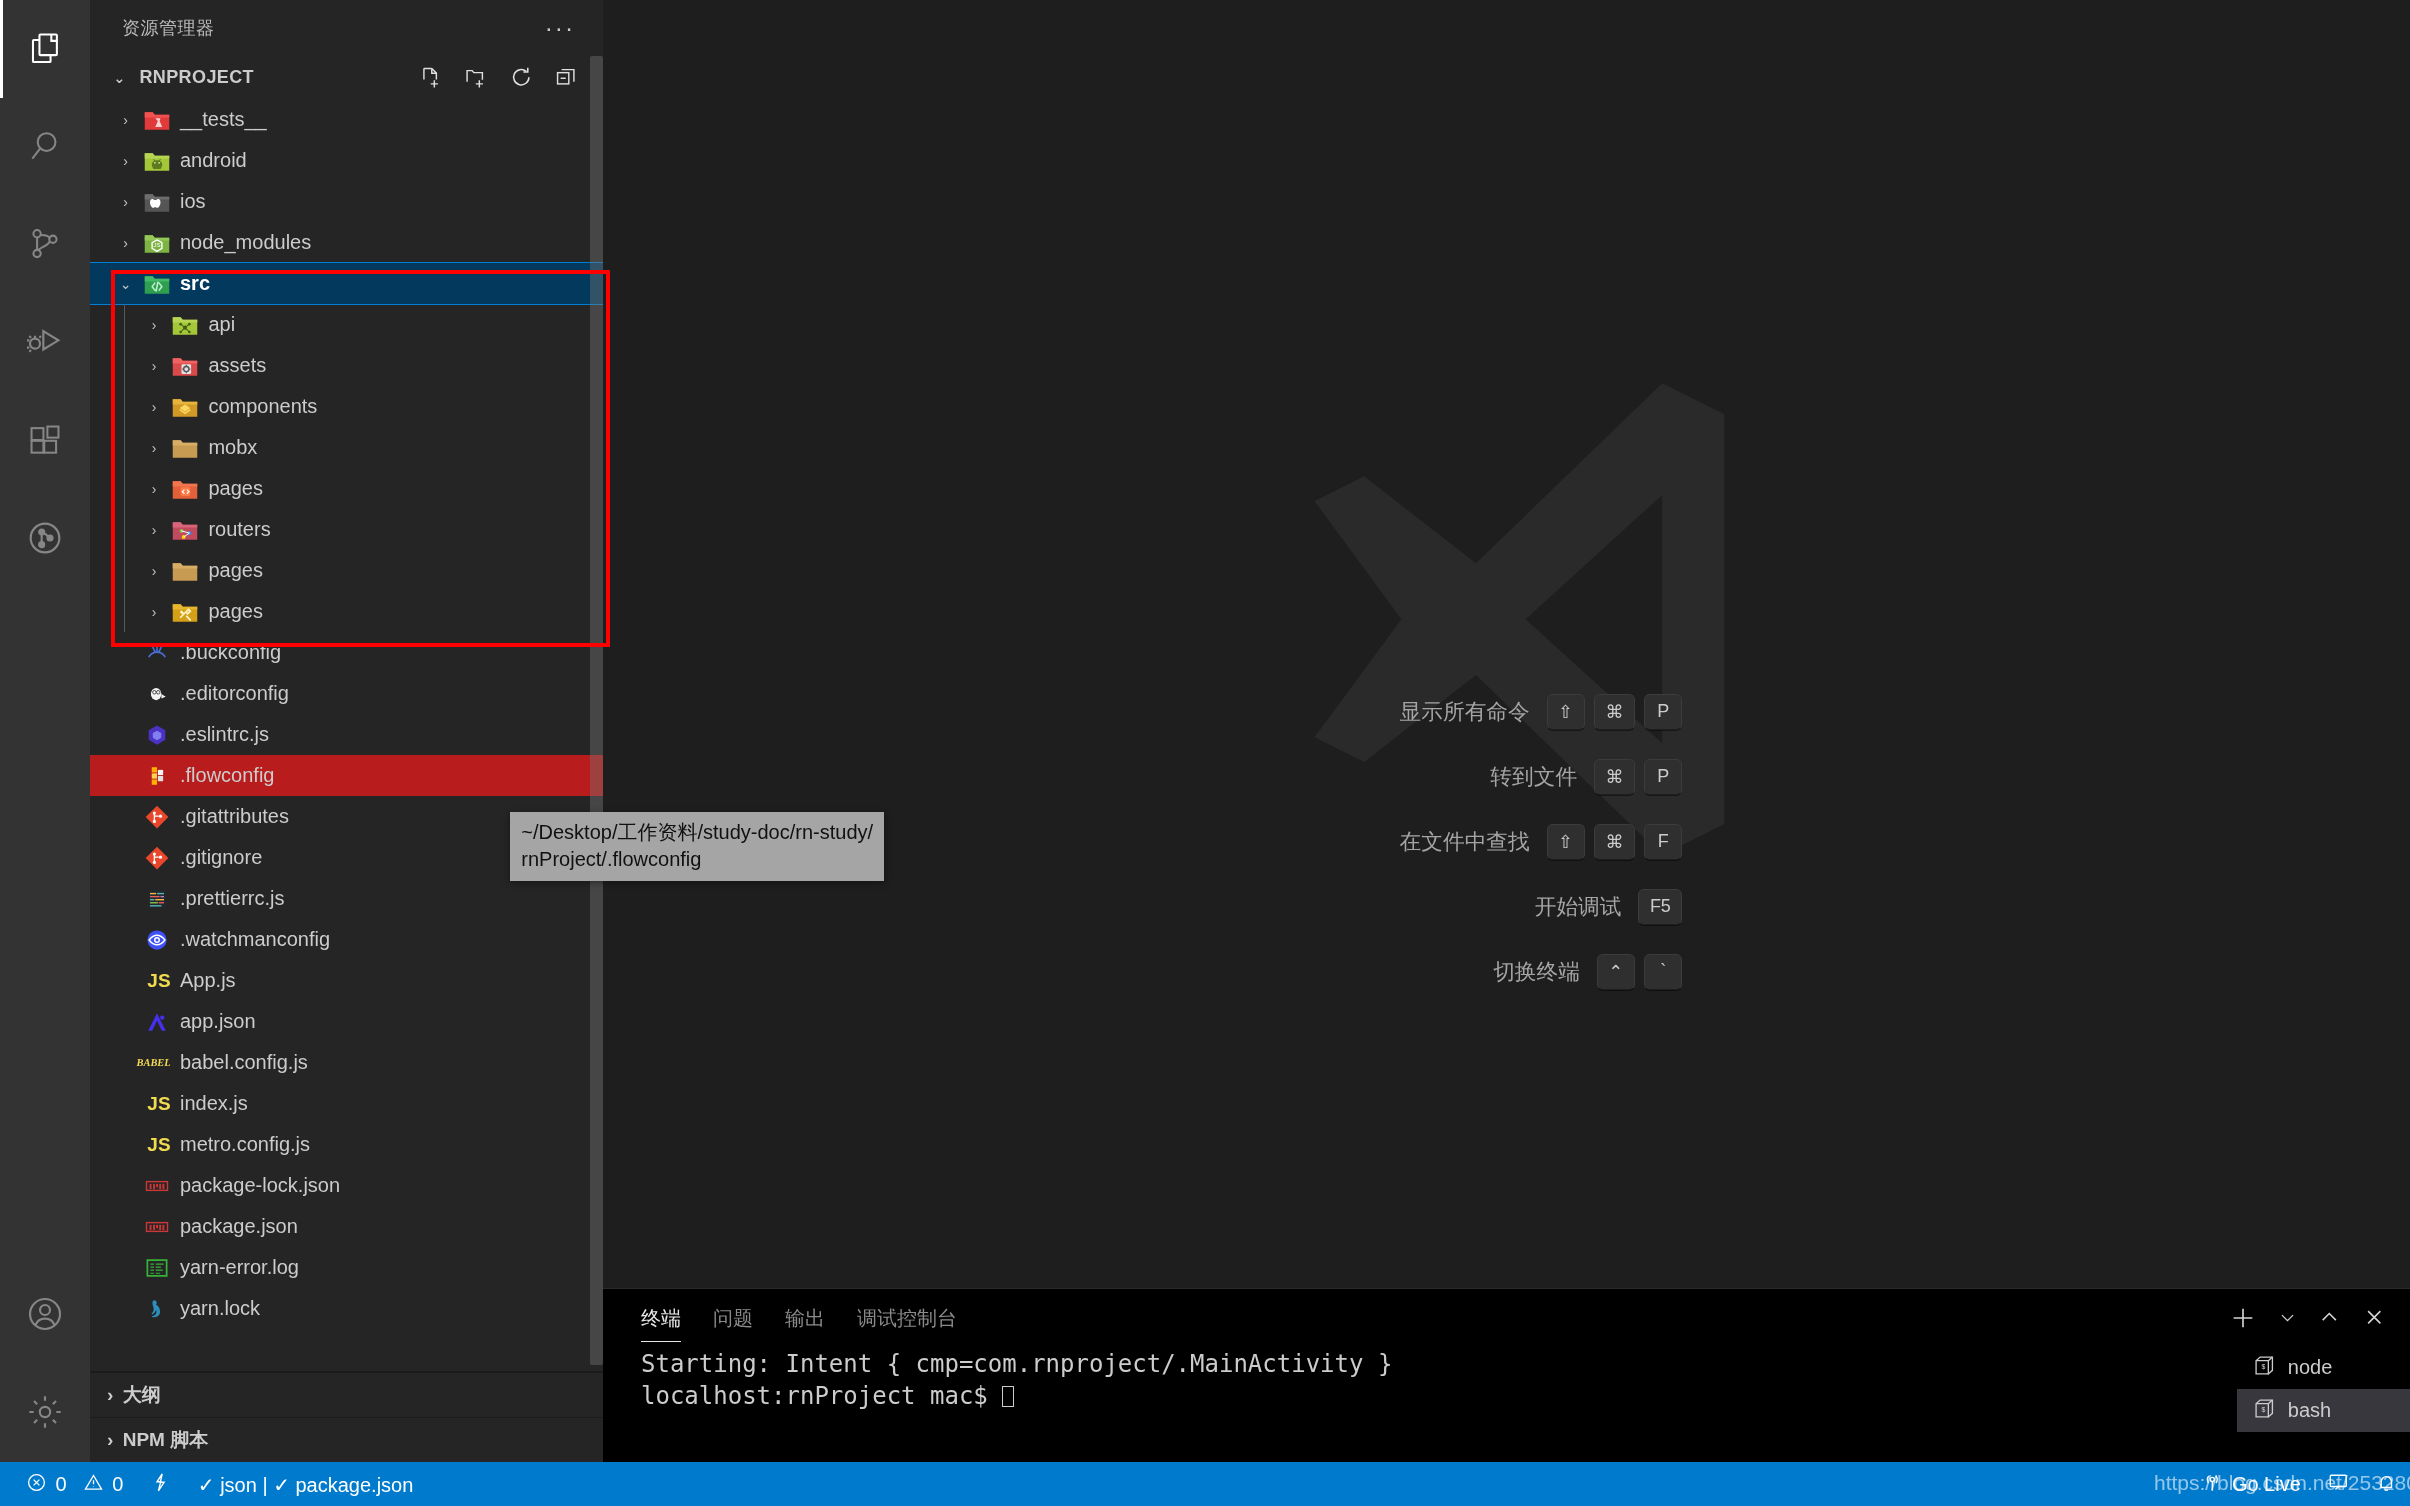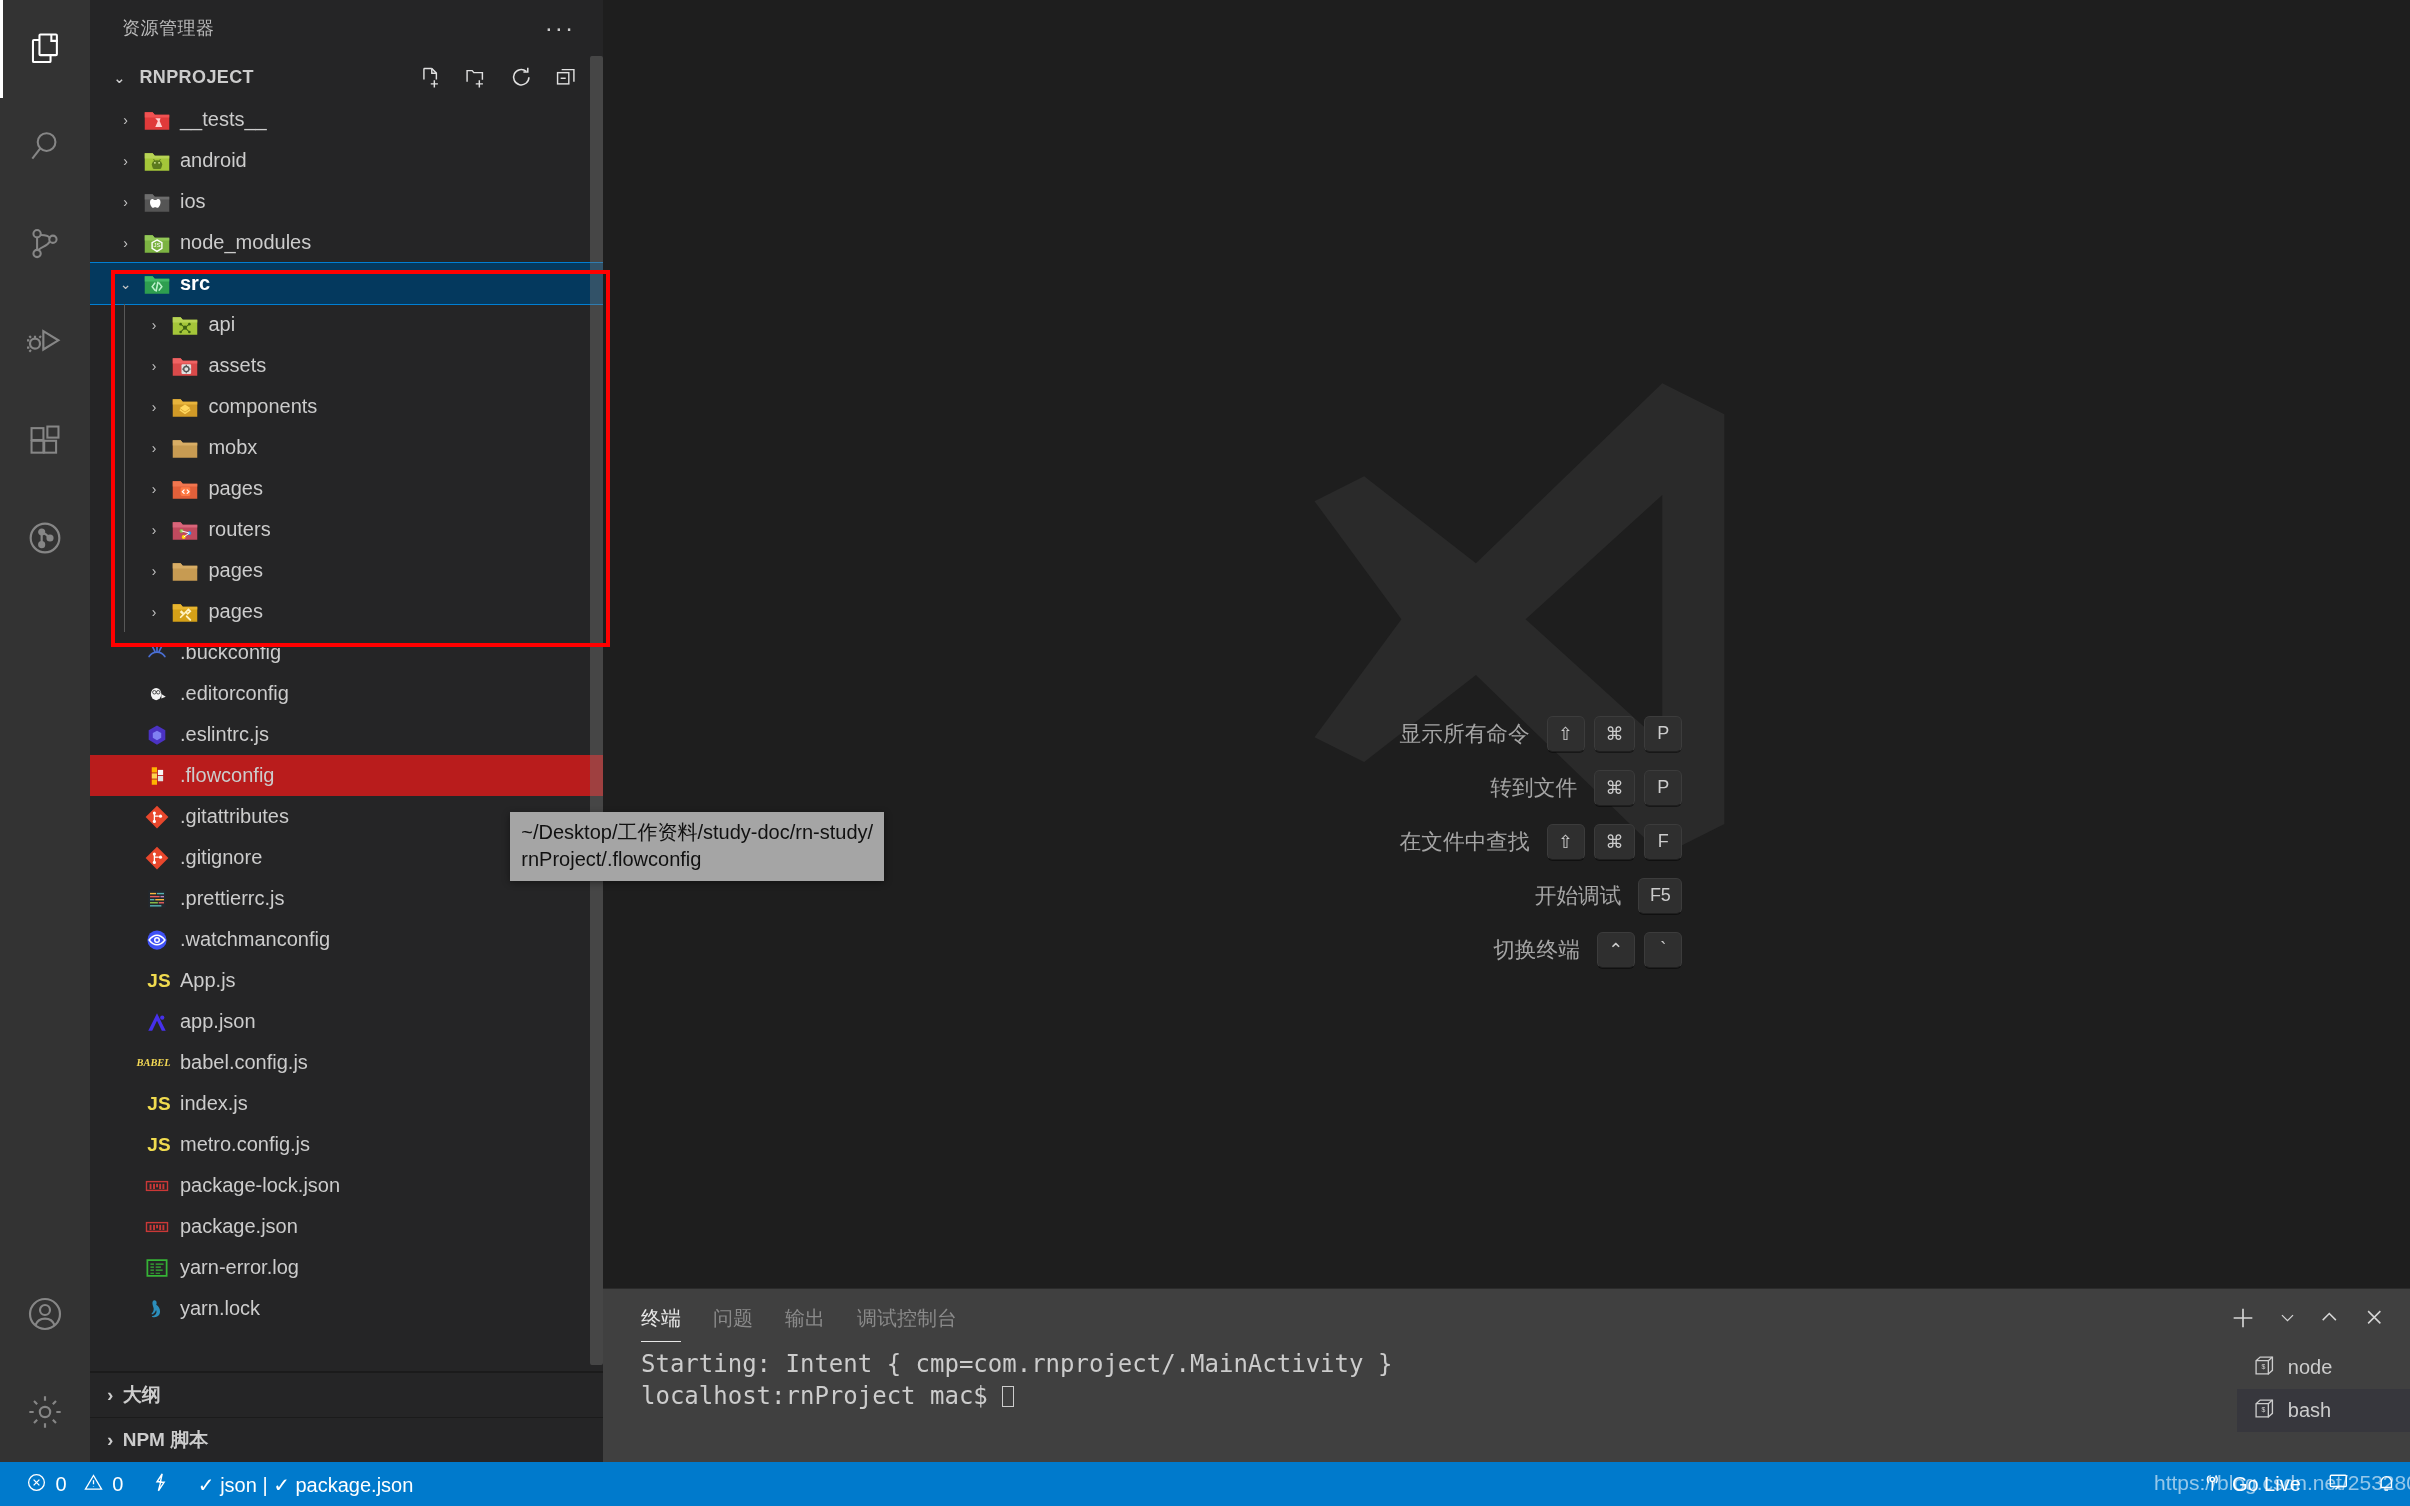--- a/index.html
+++ b/index.html
@@ -83,36 +83,36 @@
     flex: 1 1 auto; position: relative; display: flex; align-items: center; justify-content: center;
     overflow: hidden;
   }
   .vslogo {
     position: absolute; left: 50%; top: 50%;
     transform: translate(-50%, -54%);
     opacity: 1;
   }
   .shortcuts {
     position: relative; z-index: 2;
-    display: flex; flex-direction: column; gap: 18px;
+    display: flex; flex-direction: column; gap: 29px;
     margin-top: 395px;
   }
   .sc-row { display: flex; align-items: center; justify-content: flex-end; gap: 17px; }
   .sc-label { color: #a5a5a5; font-size: 21.7px; width: 198px; text-align: right; }
   .keys { display: flex; gap: 9.4px; }
   .key {
     min-width: 38px; height: 36px; padding: 0 10.4px;
     background: #2f2f2f; border: 0.9px solid #3c3c3c; border-bottom-color: #1f1f1f;
     border-radius: 5.6px; color: #cccccc; font-size: 18px;
     display: flex; align-items: center; justify-content: center;
     box-shadow: 0 0.9px 0 rgba(0,0,0,.45);
   }
 
   
-  .panel { height: 174px; flex: 0 0 174px; background: #404040; border-top: 0.9px solid #2b2b2b; display: flex; flex-direction: column; }
+  .panel { height: 174px; flex: 0 0 174px; background: #000000; border-top: 0.9px solid #2b2b2b; display: flex; flex-direction: column; }
   .panel-head { height: 53px; display: flex; align-items: flex-end; padding: 0 24.5px 0 38px; position: relative; }
   .panel-tabs { display: flex; gap: 32px; align-items: flex-end; }
   .ptab { color: #8a8a8a; font-size: 20px; padding-bottom: 9.4px; border-bottom: 0.9px solid transparent; }
   .ptab.active { color: #e7e7e7; border-bottom-color: #e7e7e7; }
   .panel-actions { margin-left: auto; display: flex; align-items: center; gap: 21px; color: #cccccc; padding-bottom: 7.5px; }
   .panel-body { flex: 1 1 auto; display: flex; min-height: 0; }
   .term-out {
     flex: 1 1 auto; padding: 5.6px 0 0 38px; color: #cccccc;
     font-family: "DejaVu Sans Mono", "Liberation Mono", monospace; font-size: 24px; line-height: 1.35;
     white-space: pre; overflow: hidden;

